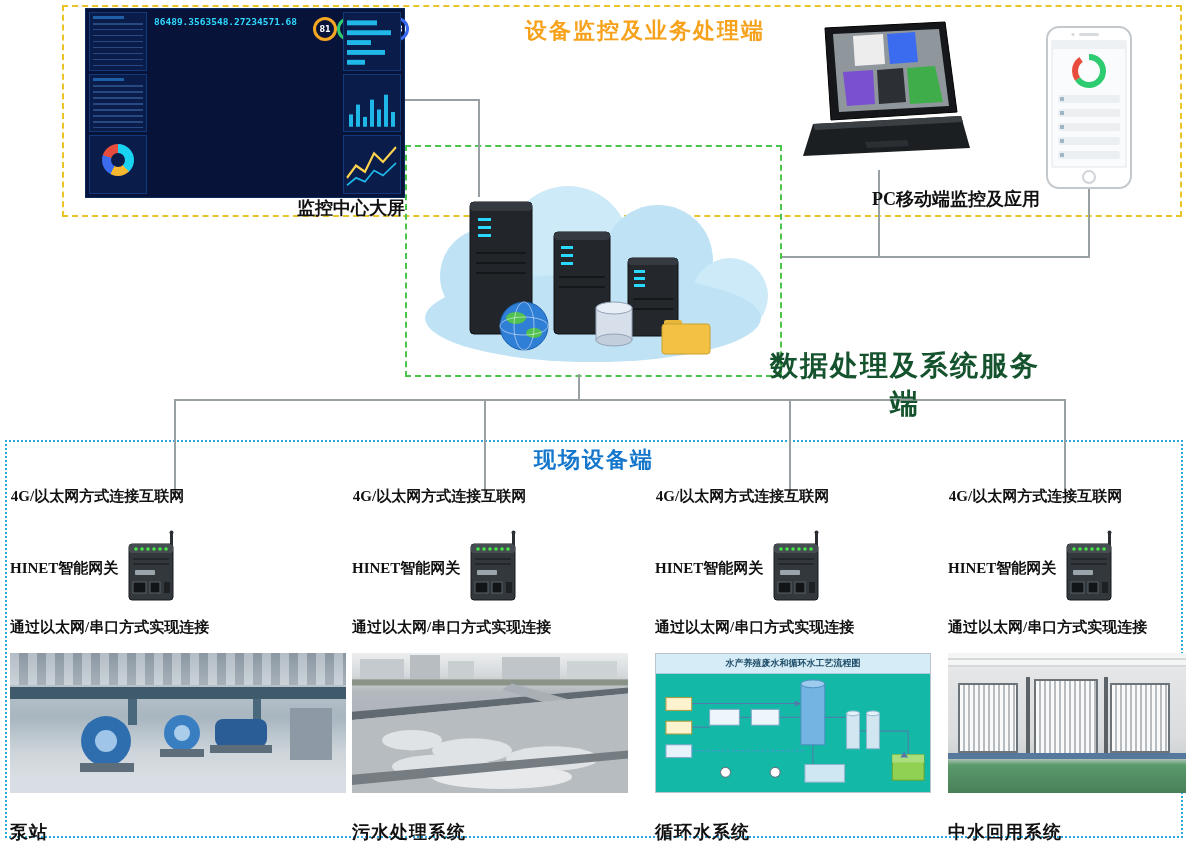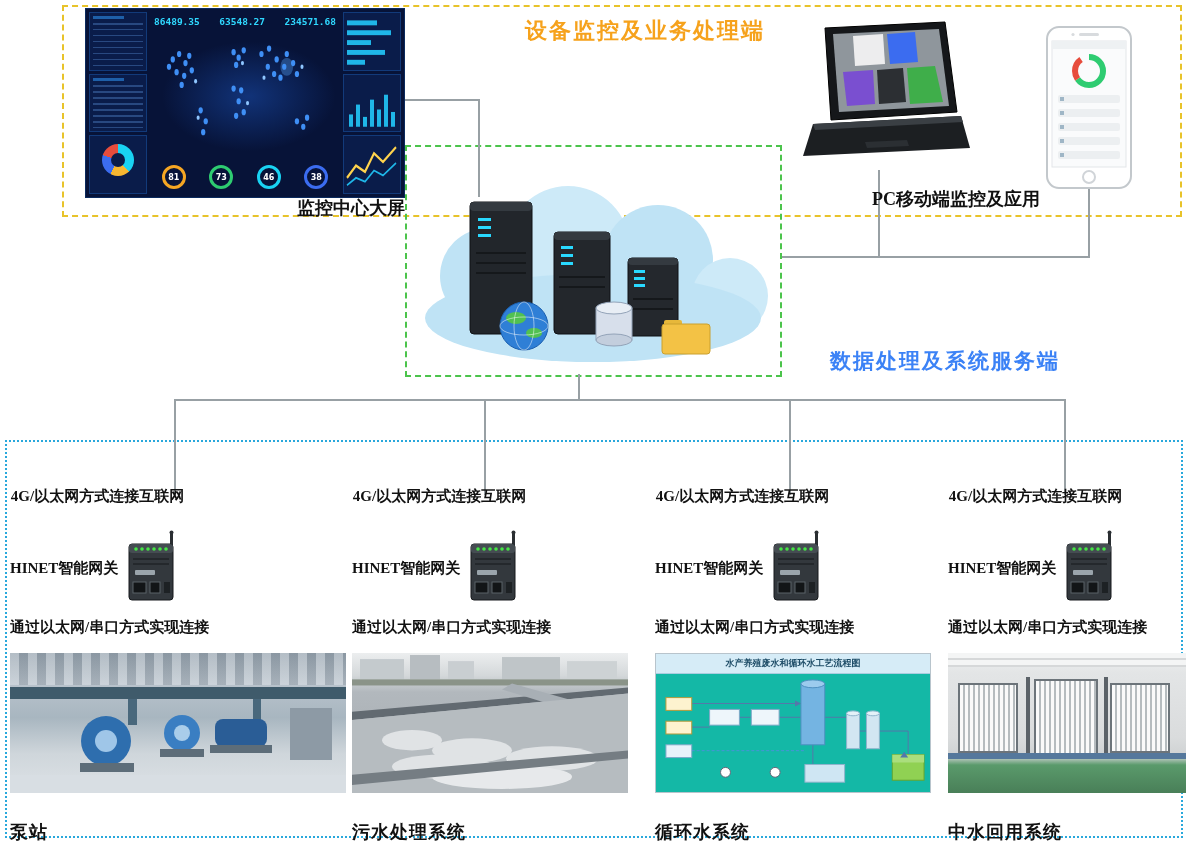--- a/index.html
+++ b/index.html
@@ -19,21 +19,21 @@
     border:1px solid #0a2a5e;z-index:3;display:flex;flex-direction:column;
     font-family:"DejaVu Sans","Liberation Sans",sans-serif}
   .dash-head{height:20px;display:flex;align-items:center;justify-content:space-between;
     padding:0 5px;background:linear-gradient(180deg,#0b2256,#071338);border-bottom:1px solid #123a7a}
   .dash-date{font-size:5px;color:#7fd6ff;white-space:nowrap}
   .dash-title{font-size:9px;color:#2fd8ff;font-weight:bold;letter-spacing:1px;white-space:nowrap}
   .dash-ic{display:flex;gap:3px}
   .dash-ic i{width:5px;height:5px;background:#2f86d8;border-radius:1px;display:block}
   .dash-body{flex:1;display:flex;gap:3px;padding:3px;min-height:0}
   .dash-col{width:58px;display:flex;flex-direction:column;gap:3px}
-  .dash-center{flex:1;display:flex;flex-direction:column;gap:6px;min-width:0}
+  .dash-center{flex:1;display:flex;flex-direction:row;gap:6px;min-width:0}
   .panel{background:#0a1c4a;border:1px solid #123a7a;flex:1;position:relative;overflow:hidden}
   .panel.rows::before{content:"";position:absolute;left:3px;top:3px;width:55%;height:3px;background:#1e5fa8}
   .panel.rows::after{content:"";position:absolute;left:3px;right:3px;top:10px;bottom:3px;
     background:repeating-linear-gradient(180deg,rgba(110,175,255,.30) 0 1.5px,transparent 1.5px 6px)}
   .donut{width:32px;height:32px;border-radius:50%;margin:8px auto;position:relative;
     background:conic-gradient(#19d3f3 0 38%,#f7b731 38% 58%,#3b6cf0 58% 80%,#e74c3c 80% 100%)}
   .donut::after{content:"";position:absolute;inset:9px;border-radius:50%;background:#0a1c4a}
   .kpis{display:flex;justify-content:space-between;align-items:center;padding:2px 4px 0;height:16px}
   .kpi{color:#2fd8ff;font-size:9.5px;font-weight:bold;font-family:"DejaVu Sans Mono",monospace;white-space:nowrap}
   .map{flex:1;position:relative;min-height:0;
@@ -92,21 +92,22 @@
   <div class="line" style="left:1088px;top:184px;width:2px;height:74px"></div>
   <div class="line" style="left:782px;top:256px;width:308px;height:2px"></div>
   <div class="line" style="left:578px;top:374px;width:2px;height:27px"></div>
   <div class="line" style="left:174px;top:399px;width:892px;height:2px"></div>
   <div class="line" style="left:174px;top:399px;width:2px;height:96px"></div>
   <div class="line" style="left:484px;top:399px;width:2px;height:96px"></div>
   <div class="line" style="left:789px;top:399px;width:2px;height:96px"></div>
   <div class="line" style="left:1064px;top:399px;width:2px;height:96px"></div>
 
   <div class="ztitle" style="left:460px;top:16px;width:370px;color:#f6a21c">设备监控及业务处理端</div>
-  <div class="ztitle" style="left:800px;top:347px;width:290px;color:#3b82f6;font-size:21px">数据处理及系统服务端</div>
+  <div class="ztitle" style="left:760px;top:347px;width:290px;color:#14532d;font-size:28px">数据处理及系统服务端</div>
+  <div class="ztitle" style="left:494px;top:445px;width:200px;color:#1577cc">现场设备端</div>
 
   <div class="dash">
     <div class="dash-body">
       <div class="dash-col">
         <div class="panel rows"></div>
         <div class="panel rows"></div>
         <div class="panel">
             <div class="donut"></div>
           </div>
       </div>

